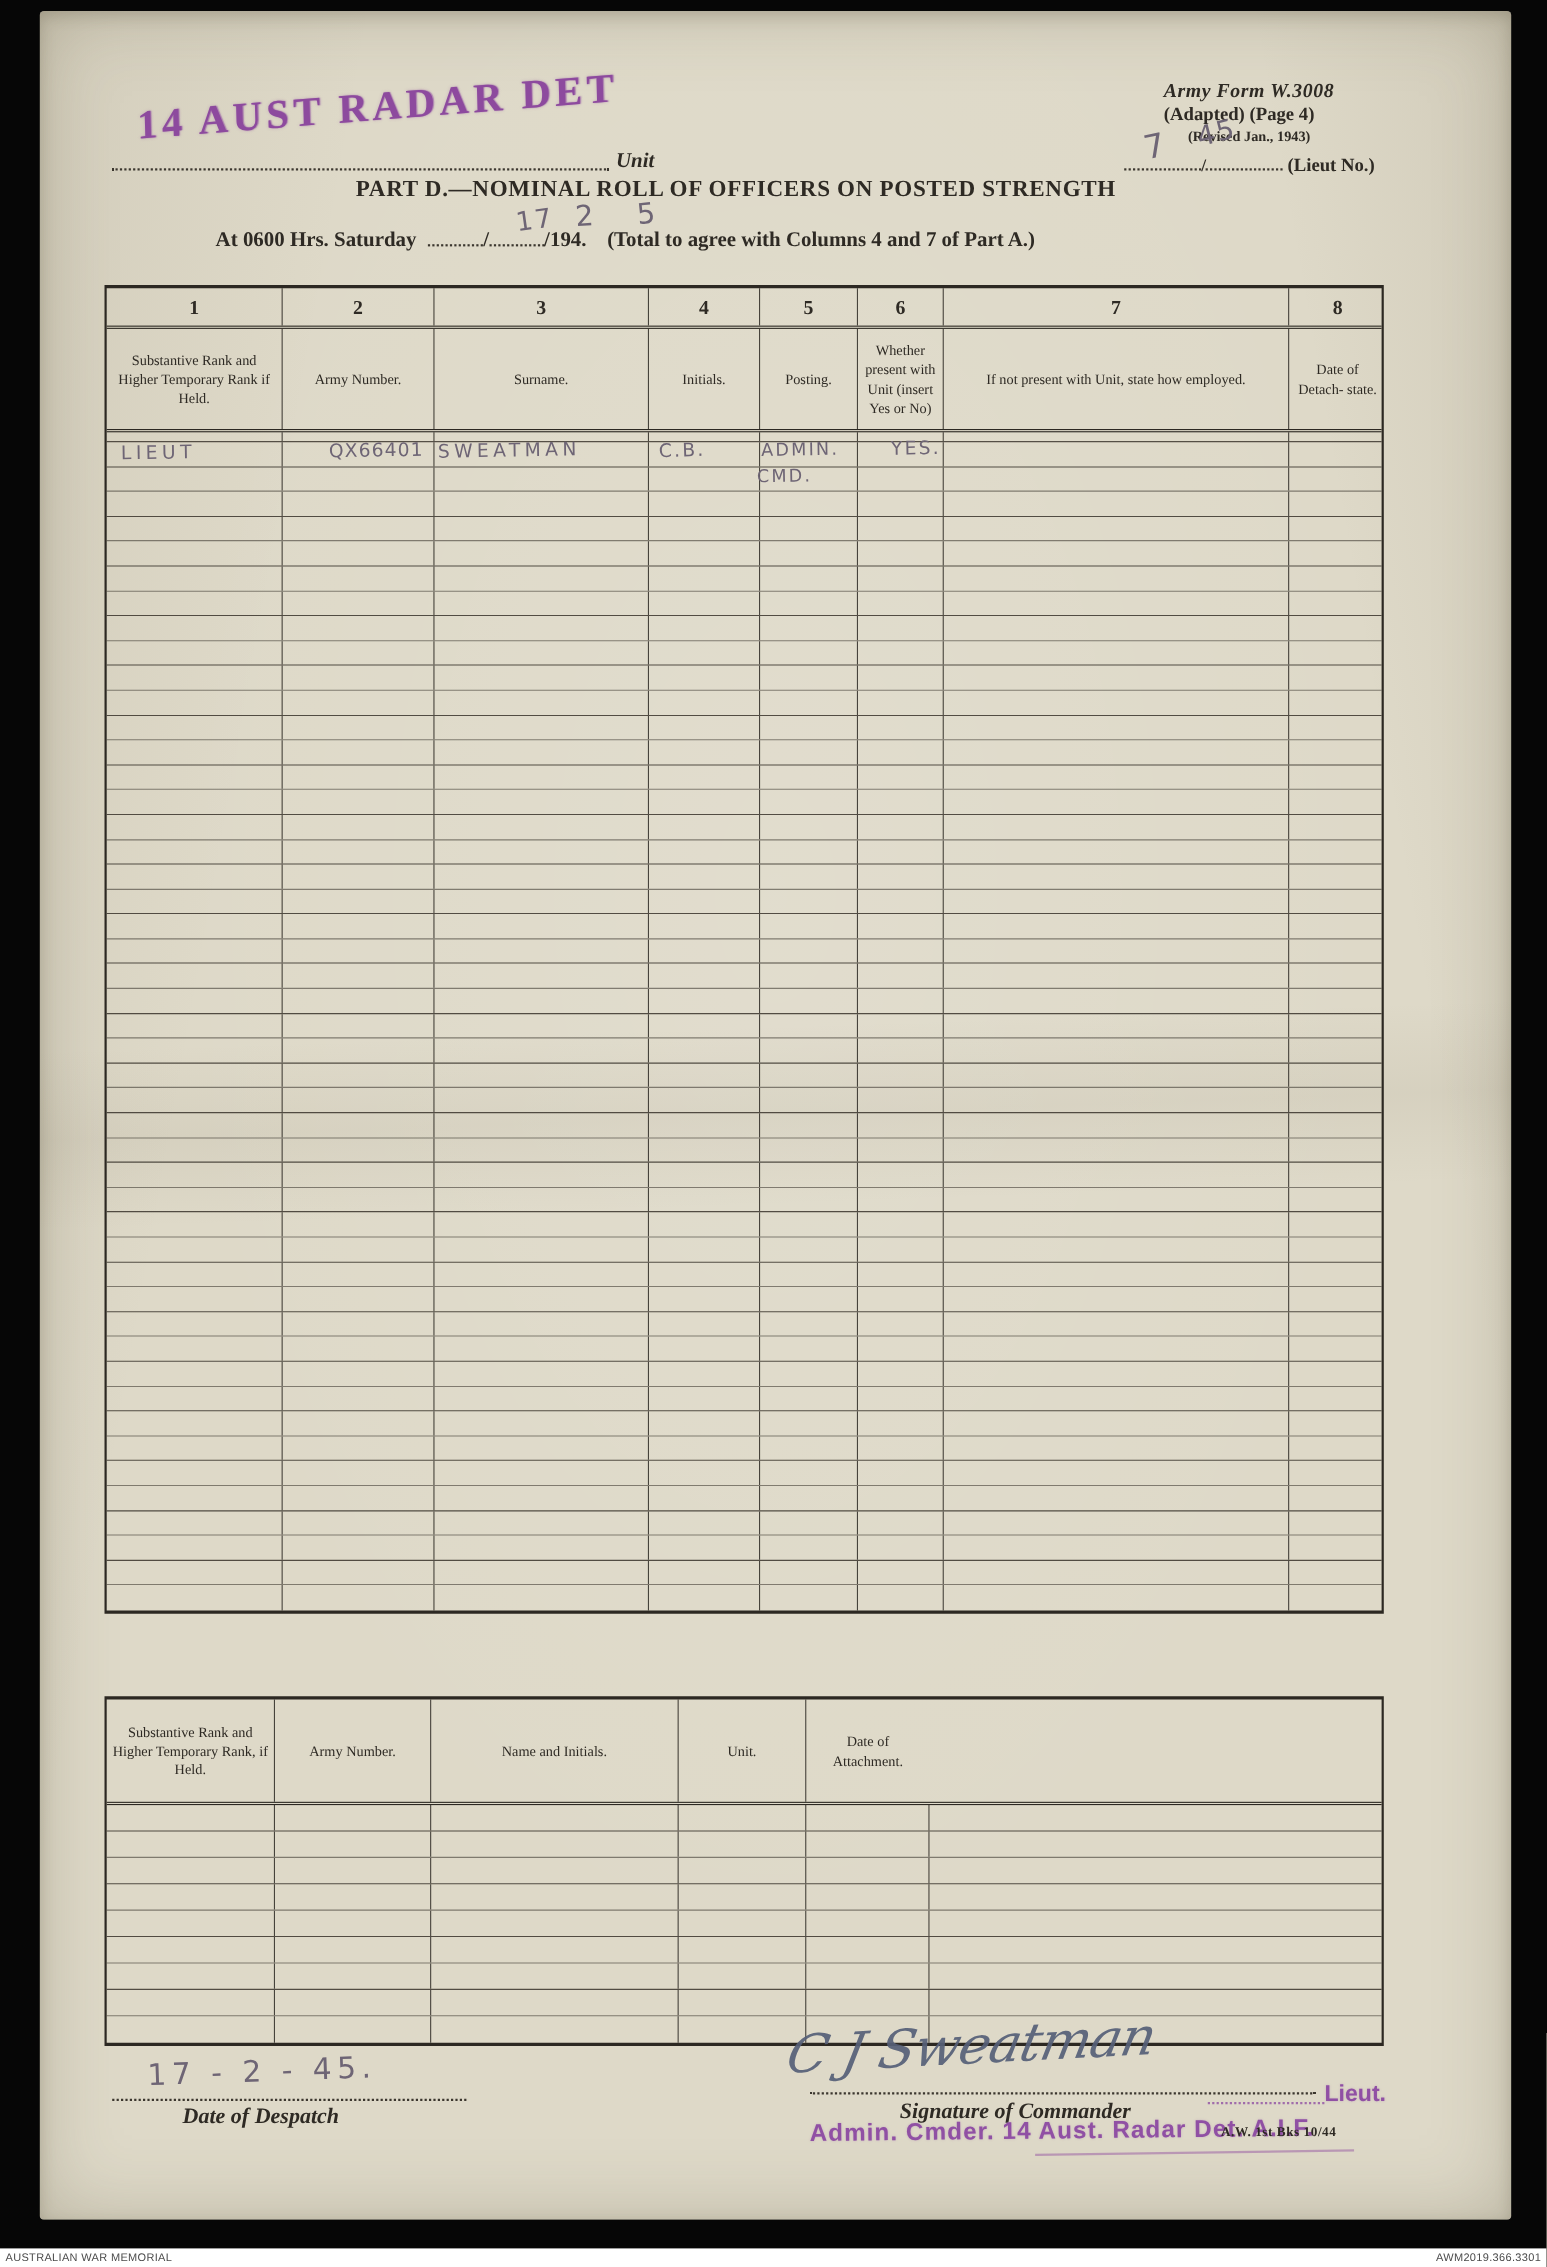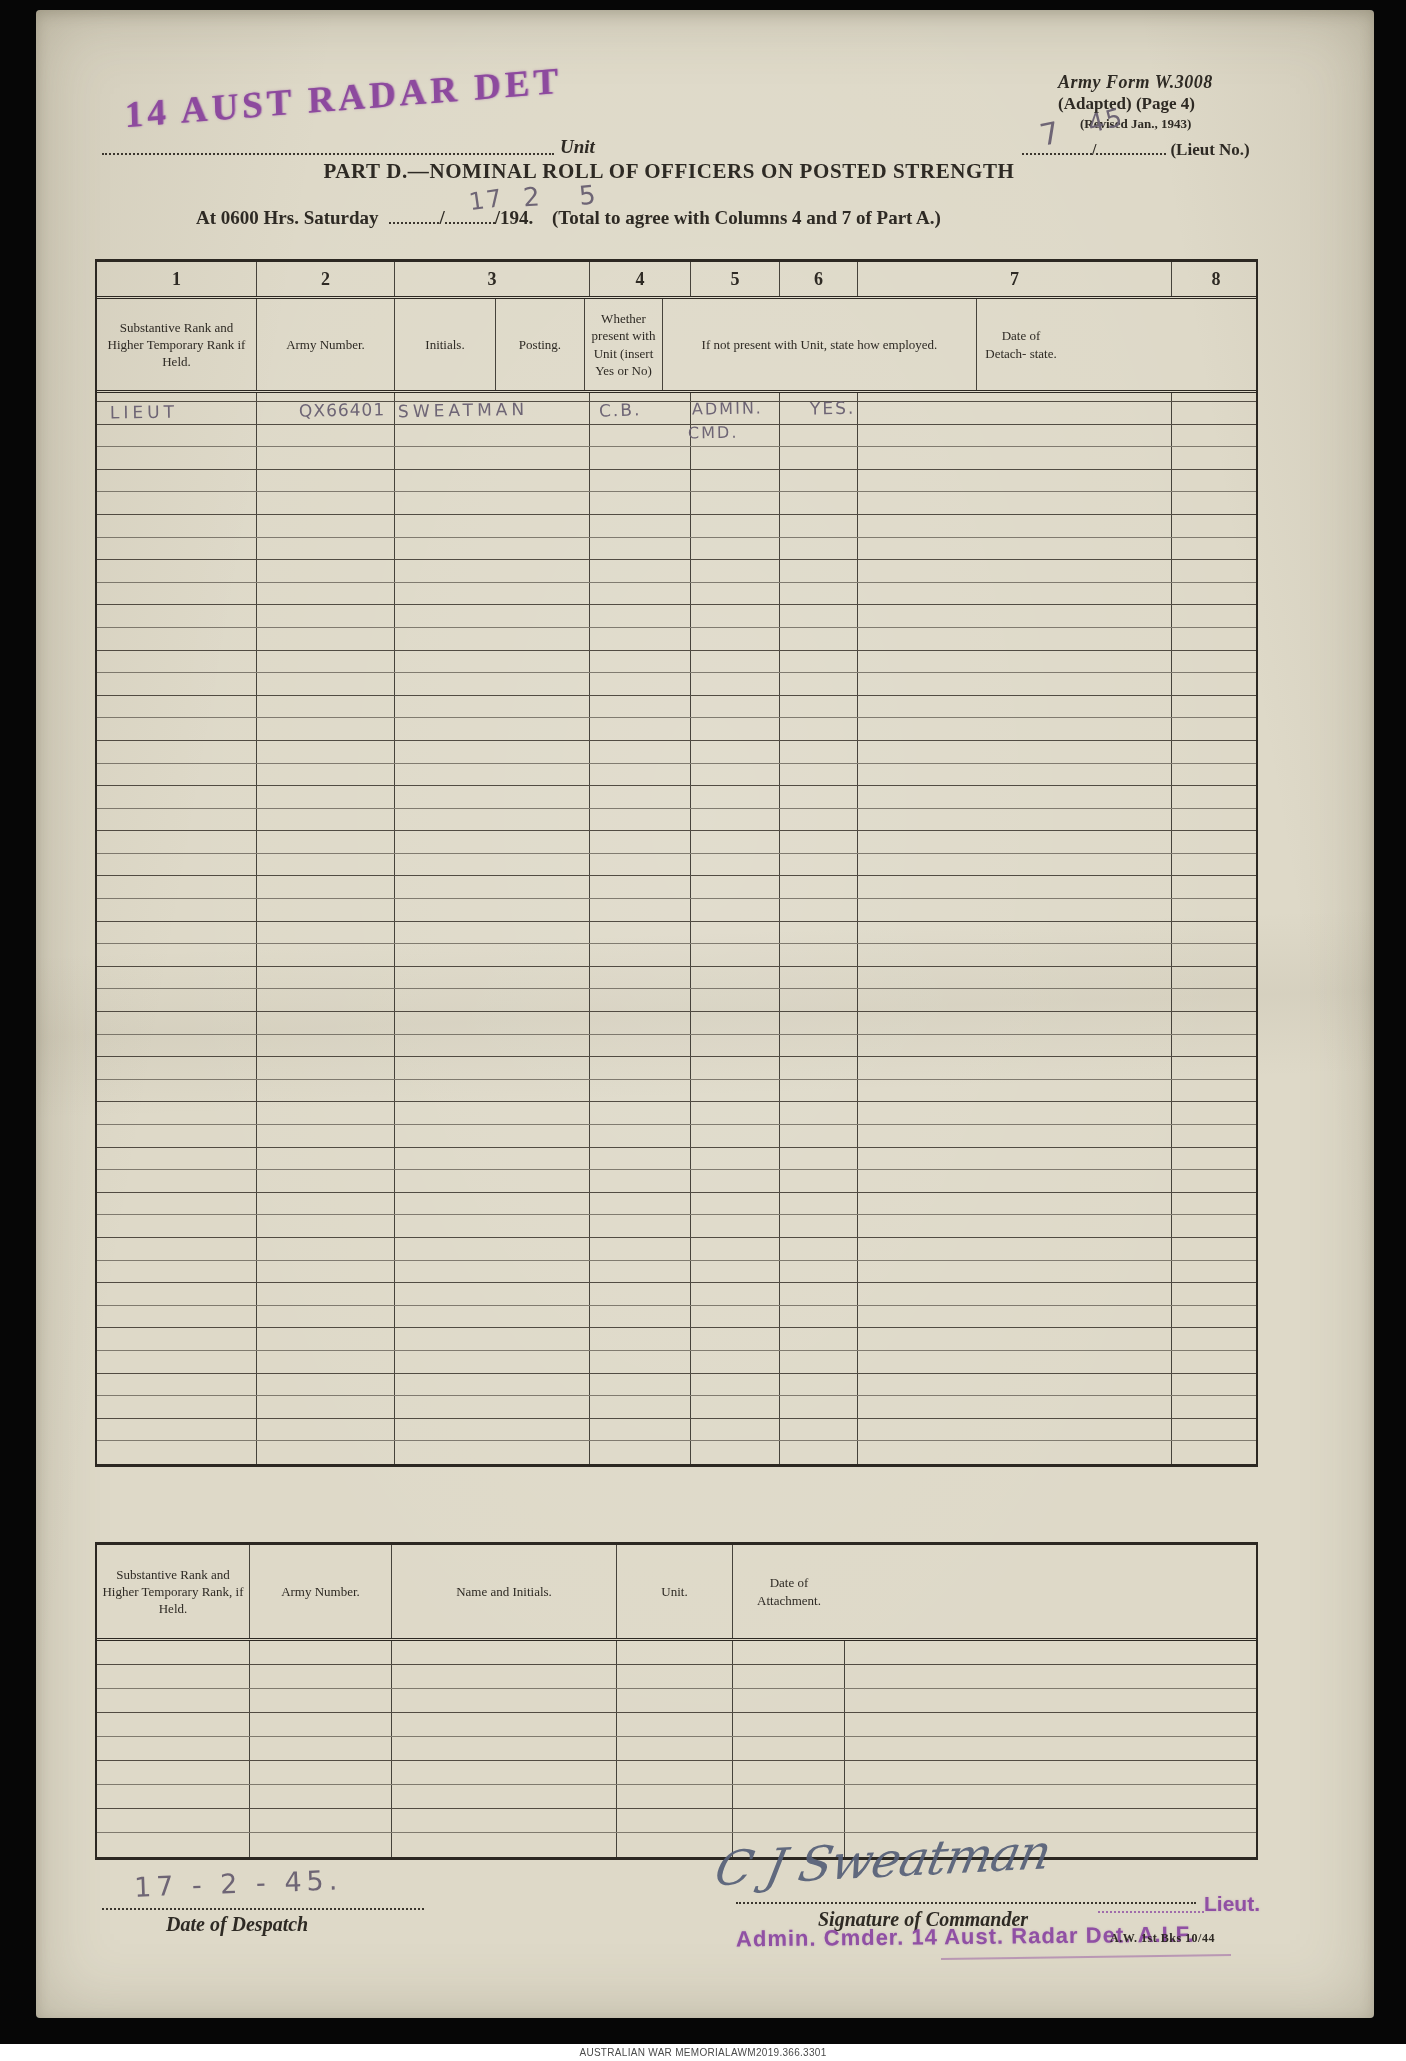--- a/index.html
+++ b/index.html
@@ -67,21 +67,21 @@
   .trow.labels{border-bottom:3px double #2c2822;}
   .trow.labels .tcell{font-size:13px;line-height:1.32;padding:3px 5px;}
   .trow.spacer{border-bottom:1px solid rgba(50,44,36,.8);}
   .trow.body{border-bottom:1px solid rgba(50,44,36,.82);}
   .trow.body.lt{border-bottom-color:rgba(50,44,36,.55);}
   .trow.body:last-child{border-bottom:none;}
   
   .archive-bar{
     position:absolute;left:0;right:0;bottom:0;height:17px;background:#ffffff;
     font-family:"Liberation Sans", sans-serif;font-size:10px;color:#4a4a4a;
-    display:flex;align-items:center;justify-content:center;
+    display:flex;align-items:center;justify-content:space-between;
     padding:0 5px;box-sizing:border-box;letter-spacing:.3px;
   }
 </style>
 </head>
 <body>
 
 <div class="paper">
 
   <div class="abs stamp" style="left:88px;top:66px;font-size:37px;letter-spacing:4px;transform:rotate(-4.5deg) skewX(-3deg);">14 AUST RADAR DET</div>
   <div class="abs dotline" style="left:66px;top:141px;width:452px;"></div>
@@ -117,20 +117,21 @@
         <div class="tcell" style="width: 195px;">3</div>
         <div class="tcell" style="width: 101px;">4</div>
         <div class="tcell" style="width: 89px;">5</div>
         <div class="tcell" style="width: 78px;">6</div>
         <div class="tcell" style="width: 314px;">7</div>
         <div class="tcell" style="width: 88px;">8</div>
       </div>
       <div class="trow labels" style="height: 94px;">
         <div class="tcell" style="width: 160px;">Substantive Rank and Higher Temporary Rank if Held.</div>
         <div class="tcell" style="width: 138px;">Army Number.</div>
+        <div class="tcell" style="width: 195px;">Surname.</div>
         <div class="tcell" style="width: 101px;">Initials.</div>
         <div class="tcell" style="width: 89px;">Posting.</div>
         <div class="tcell" style="width: 78px;">Whether present with Unit (insert Yes or No)</div>
         <div class="tcell" style="width: 314px;">If not present with Unit, state how employed.</div>
         <div class="tcell" style="width: 88px;">Date of Detach- state.</div>
       </div>
       <div class="trow spacer" style="height: 9px;">
         <div class="tcell" style="width: 160px;"></div>
         <div class="tcell" style="width: 138px;"></div>
         <div class="tcell" style="width: 195px;"></div>

